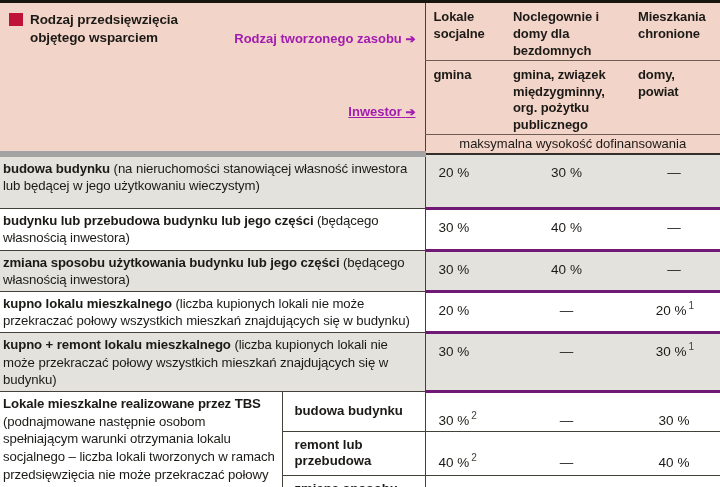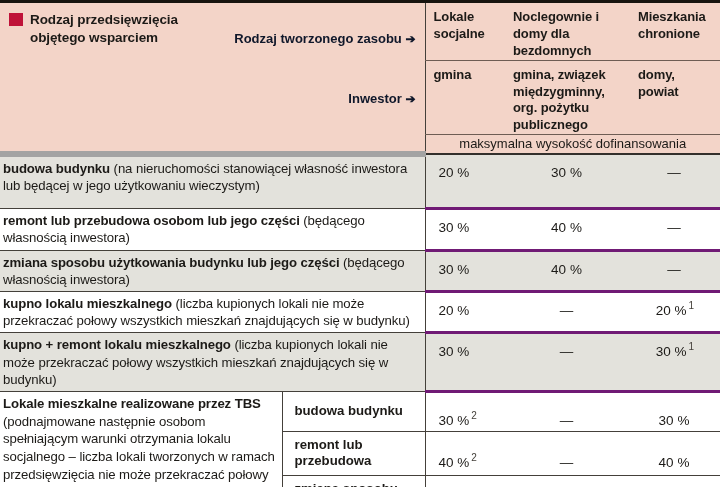--- a/index.html
+++ b/index.html
@@ -21,24 +21,24 @@
   }
   .red-square {
     width:14px; height:13px; background:#bf1238;
     display:inline-block; margin-right:7px; vertical-align:-1px;
   }
   .hdr-title {
     font-weight:bold; font-size:13.5px; display:inline-block;
     width:150px; vertical-align:top; line-height:1.32; letter-spacing:-0.1px;
   }
   .arrow-label {
-    position:absolute; right:9px; font-size:13px; white-space:nowrap; color:#0f172a;
+    position:absolute; right:9px; font-size:13px; white-space:nowrap; color:#a21caf;
   }
   .arrow-label.resource { top:28px; }
-  .arrow-label.investor { top:88px; }
+  .arrow-label.investor { top:101px;text-decoration:underline; }
   .arrow-glyph { font-size:12px; }
 
   .col-h {
     background:#f3d4c8; font-weight:bold; font-size:13px; text-align:left;
     vertical-align:top; padding:6px 3px 0 8px; line-height:1.3;
     border-bottom:1px solid #6e5d54; letter-spacing:-0.1px;
   }
   tr.hdr-top .col-h { height:56px; }
   tr.hdr-inv .col-h { height:54px; }
   .max-band {
@@ -124,21 +124,21 @@
       </tr>
 
       <tr class="r1">
         <td class="desc stripe" colspan="2"><b>budowa budynku</b><span> (na nieruchomości stanowiącej własność inwestora lub będącej w jego użytkowaniu wieczystym)</span></td>
         <td class="val c1 stripe vline"><span>20 %</span><sup></sup></td>
         <td class="val stripe"><span>30 %</span><sup></sup></td>
         <td class="val stripe"><span>—</span><sup></sup></td>
       </tr>
 
       <tr class="r2">
-        <td class="desc white" colspan="2"><b>remont lub przebudowa osobom lub jego części</b><span> (będącego własnością inwestora)</span></td>
+        <td class="desc white" colspan="2"><b>budynku lub przebudowa budynku lub jego części</b><span> (będącego własnością inwestora)</span></td>
         <td class="val c1 white vline"><span>30 %</span><sup></sup></td>
         <td class="val white"><span>40 %</span><sup></sup></td>
         <td class="val white"><span>—</span><sup></sup></td>
       </tr>
 
       <tr class="r3">
         <td class="desc stripe" colspan="2"><b>zmiana sposobu użytkowania budynku lub jego części</b><span> (będącego własnością inwestora)</span></td>
         <td class="val c1 stripe vline"><span>30 %</span><sup></sup></td>
         <td class="val stripe"><span>40 %</span><sup></sup></td>
         <td class="val stripe"><span>—</span><sup></sup></td>

